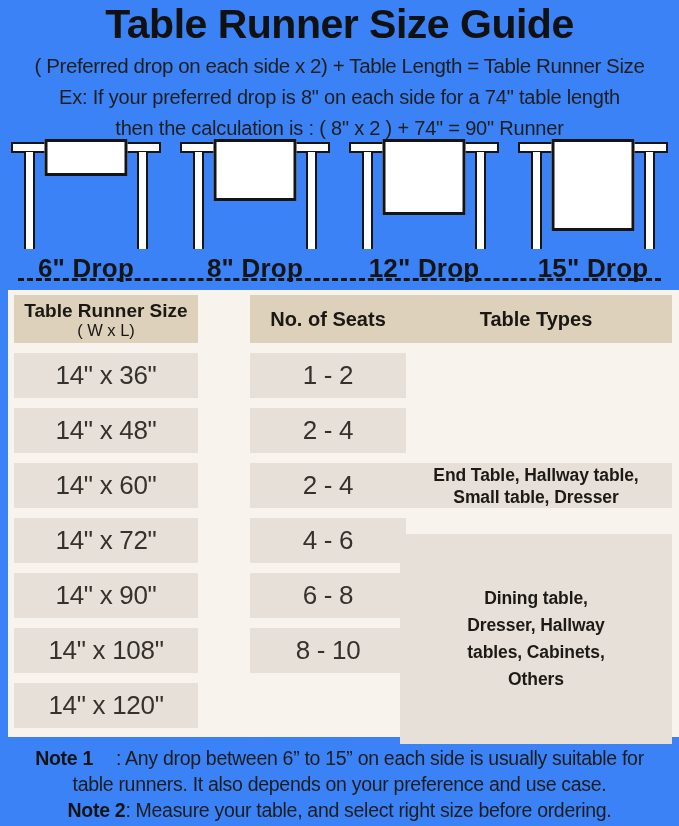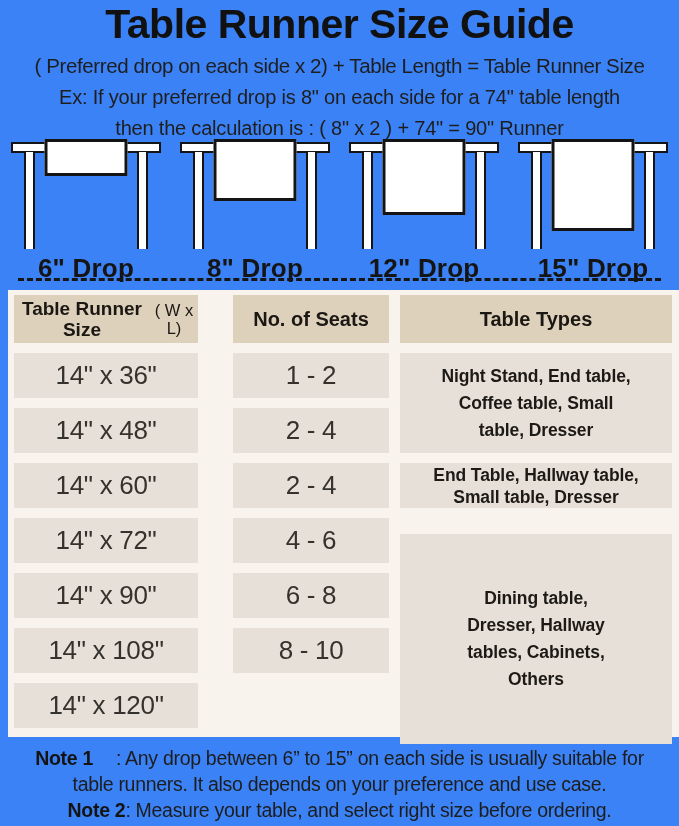--- a/index.html
+++ b/index.html
@@ -65,23 +65,23 @@
     border-top: 3.5px dashed #161616;
   }
 
   
   .panel {
     position: absolute; top: 290px; left: 8px; width: 671px; height: 447px;
     background: #f8f3ec;
   }
   .box { position: absolute; display: flex; align-items: center; justify-content: center; text-align: center; }
   .c1 { left: 6px;   width: 184px; }
-  .c2 { left: 225px; width: 156px; }
+  .c2 { left: 242px; width: 156px; }
   .c3 { left: 392px; width: 272px; }
-  .col-hdr { top: 5px; height: 48px; background: #ddd1bc; color: #1b1713; flex-direction: row; }
+  .col-hdr { top: 5px; height: 48px; background: #ddd1bc; color: #1b1713; flex-direction: column; }
   .hdr-main { font-size: 19px; font-weight: 700; line-height: 21px; }
   .hdr-sub  { font-size: 16.5px; font-weight: 400; line-height: 18px; }
   .hdr-one  { font-size: 20px; font-weight: 700; }
   .cell {
     height: 45px; background: #e7e0d8;
     font-size: 26px; font-weight: 400; color: #35312c; letter-spacing: -0.3px;
   }
   .r1 { top: 63px; }  .r2 { top: 118px; } .r3 { top: 173px; } .r4 { top: 228px; }
   .r5 { top: 283px; } .r6 { top: 338px; } .r7 { top: 393px; }
   .types {
@@ -174,23 +174,20 @@
     <div class="box cell c2 r1">1 - 2</div>
     <div class="box cell c2 r2">2 - 4</div>
     <div class="box cell c2 r3">2 - 4</div>
     <div class="box cell c2 r4">4 - 6</div>
     <div class="box cell c2 r5">6 - 8</div>
     <div class="box cell c2 r6">8 - 10</div>
 
     <div class="box col-hdr c3">
       <div class="hdr-one">Table Types</div>
     </div>
-    <div class="box types c3 g1">Night Stand, End table,
-Coffee table, Small
-table, Dresser</div>
     <div class="box types c3 g2">End Table, Hallway table,
 Small table, Dresser</div>
     <div class="box types c3 g3">Dining table,
 Dresser, Hallway
 tables, Cabinets,
 Others</div>
   </div>
 
   <div class="notes">
     <p><b>Note 1</b><span class="pre">: Any drop between 6” to 15” on each side is usually suitable for

